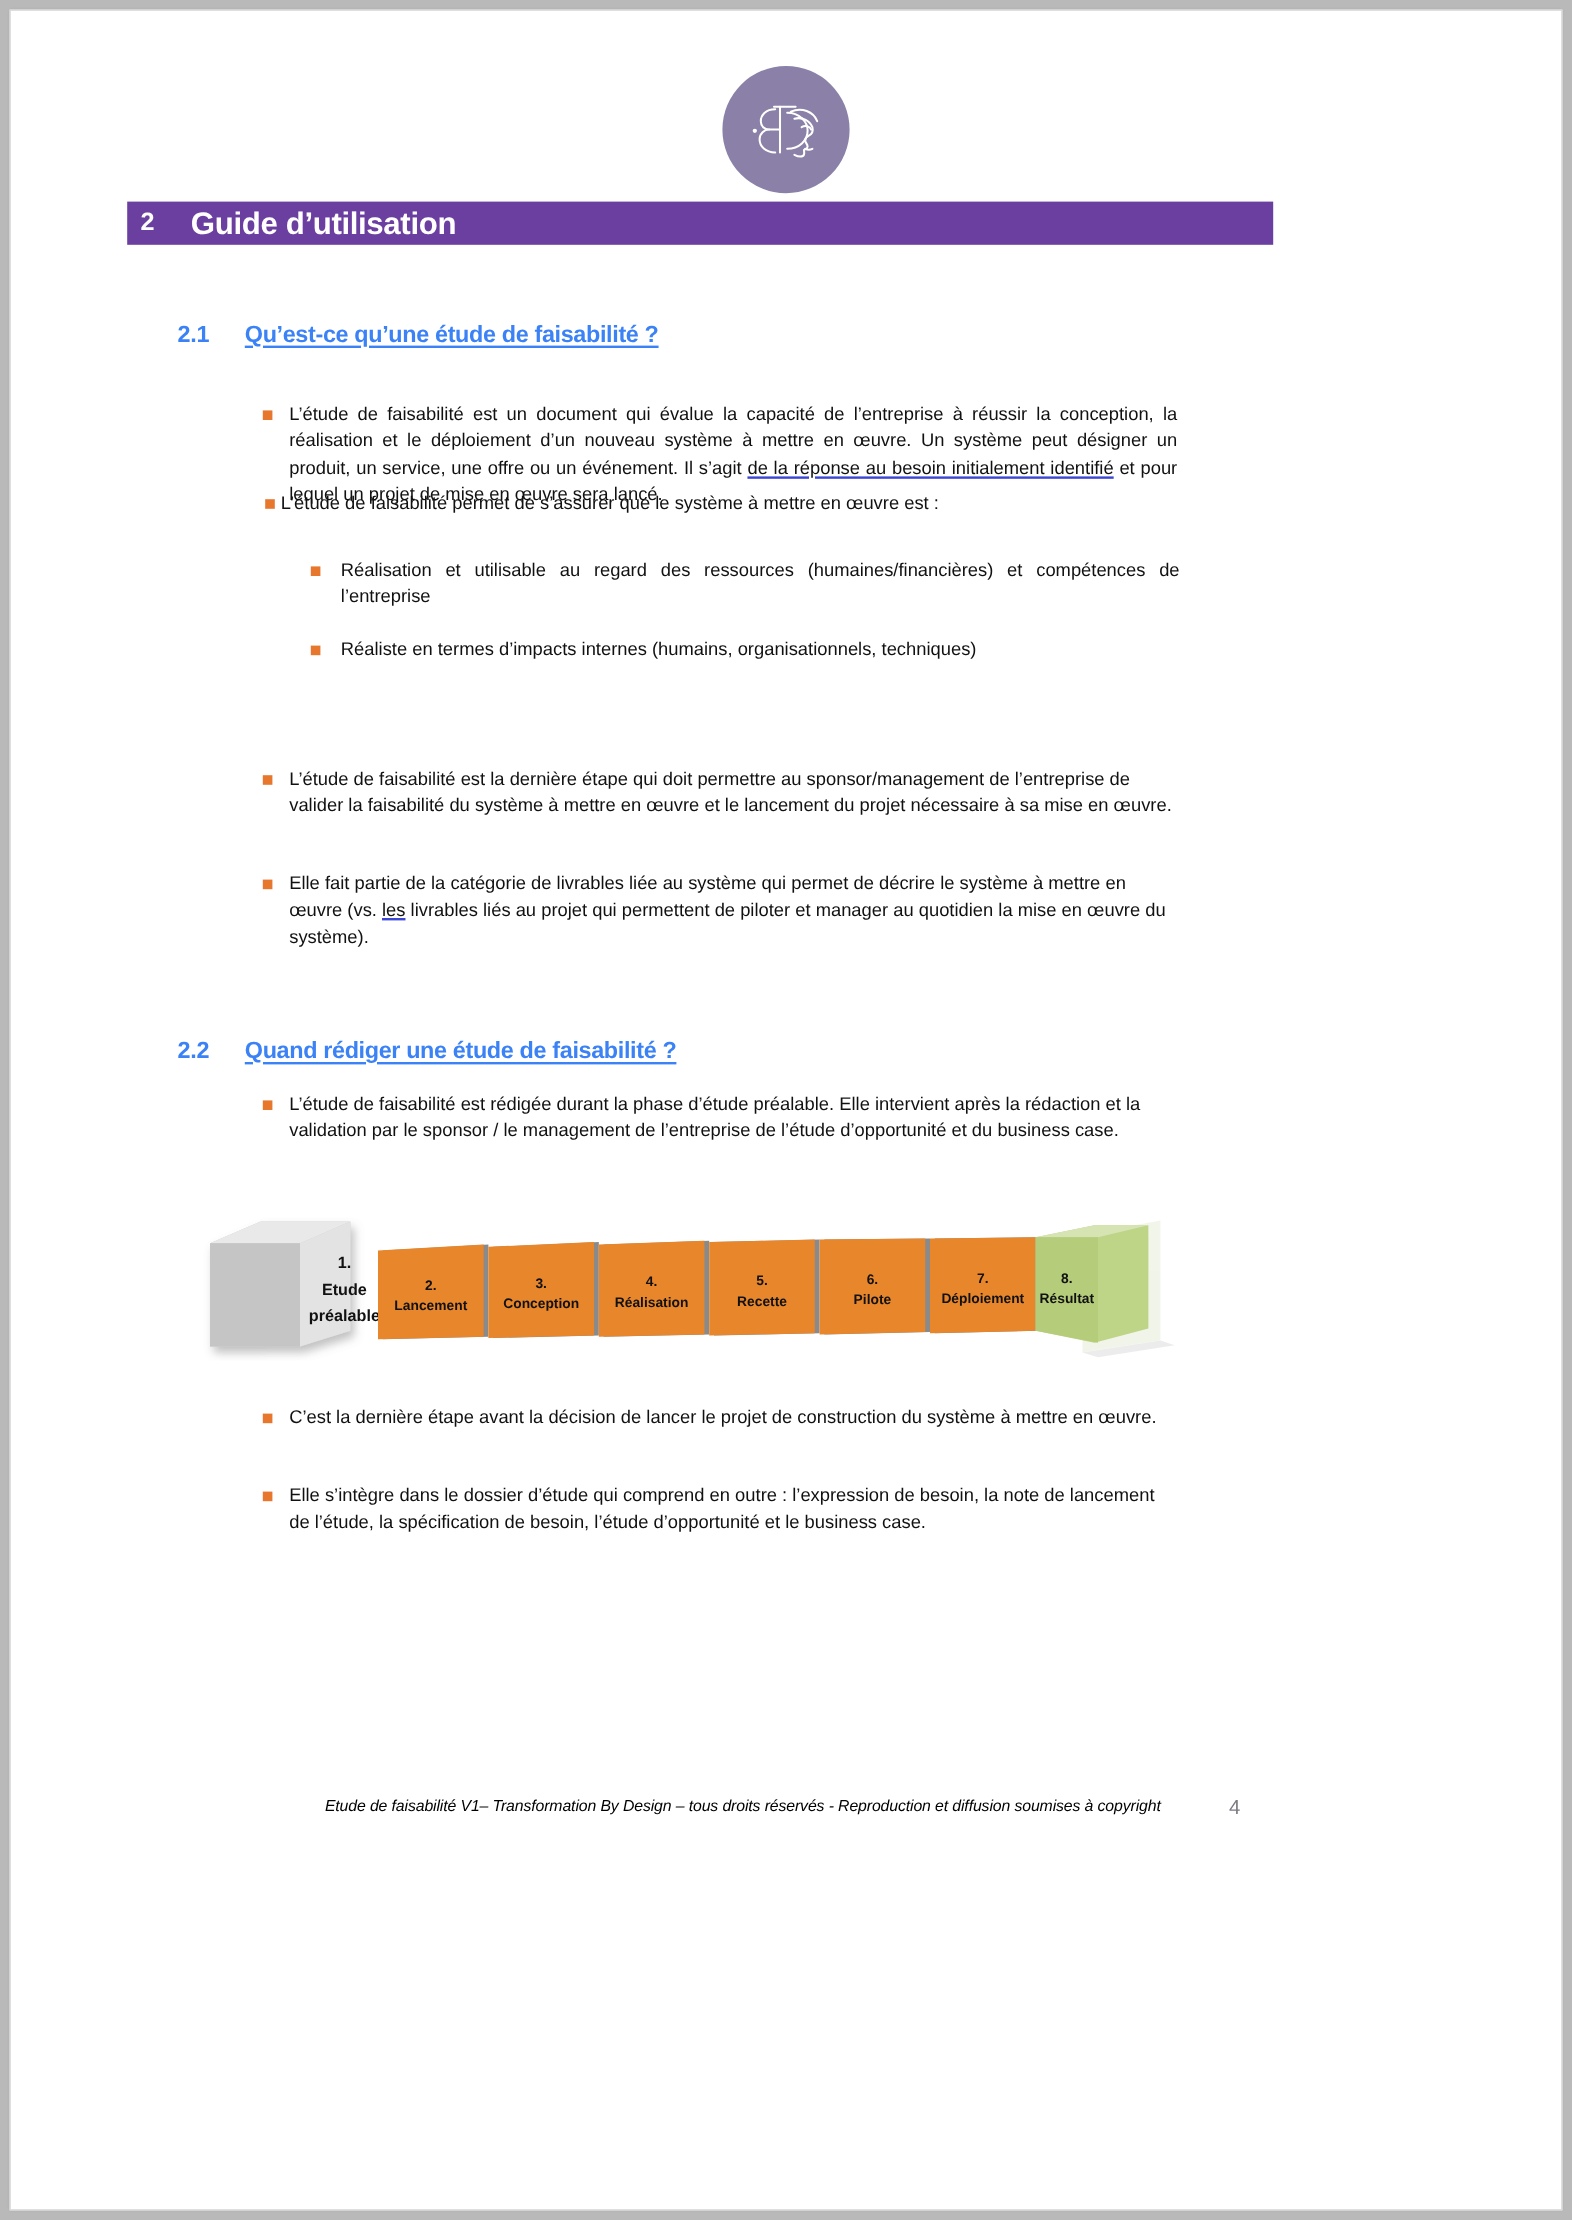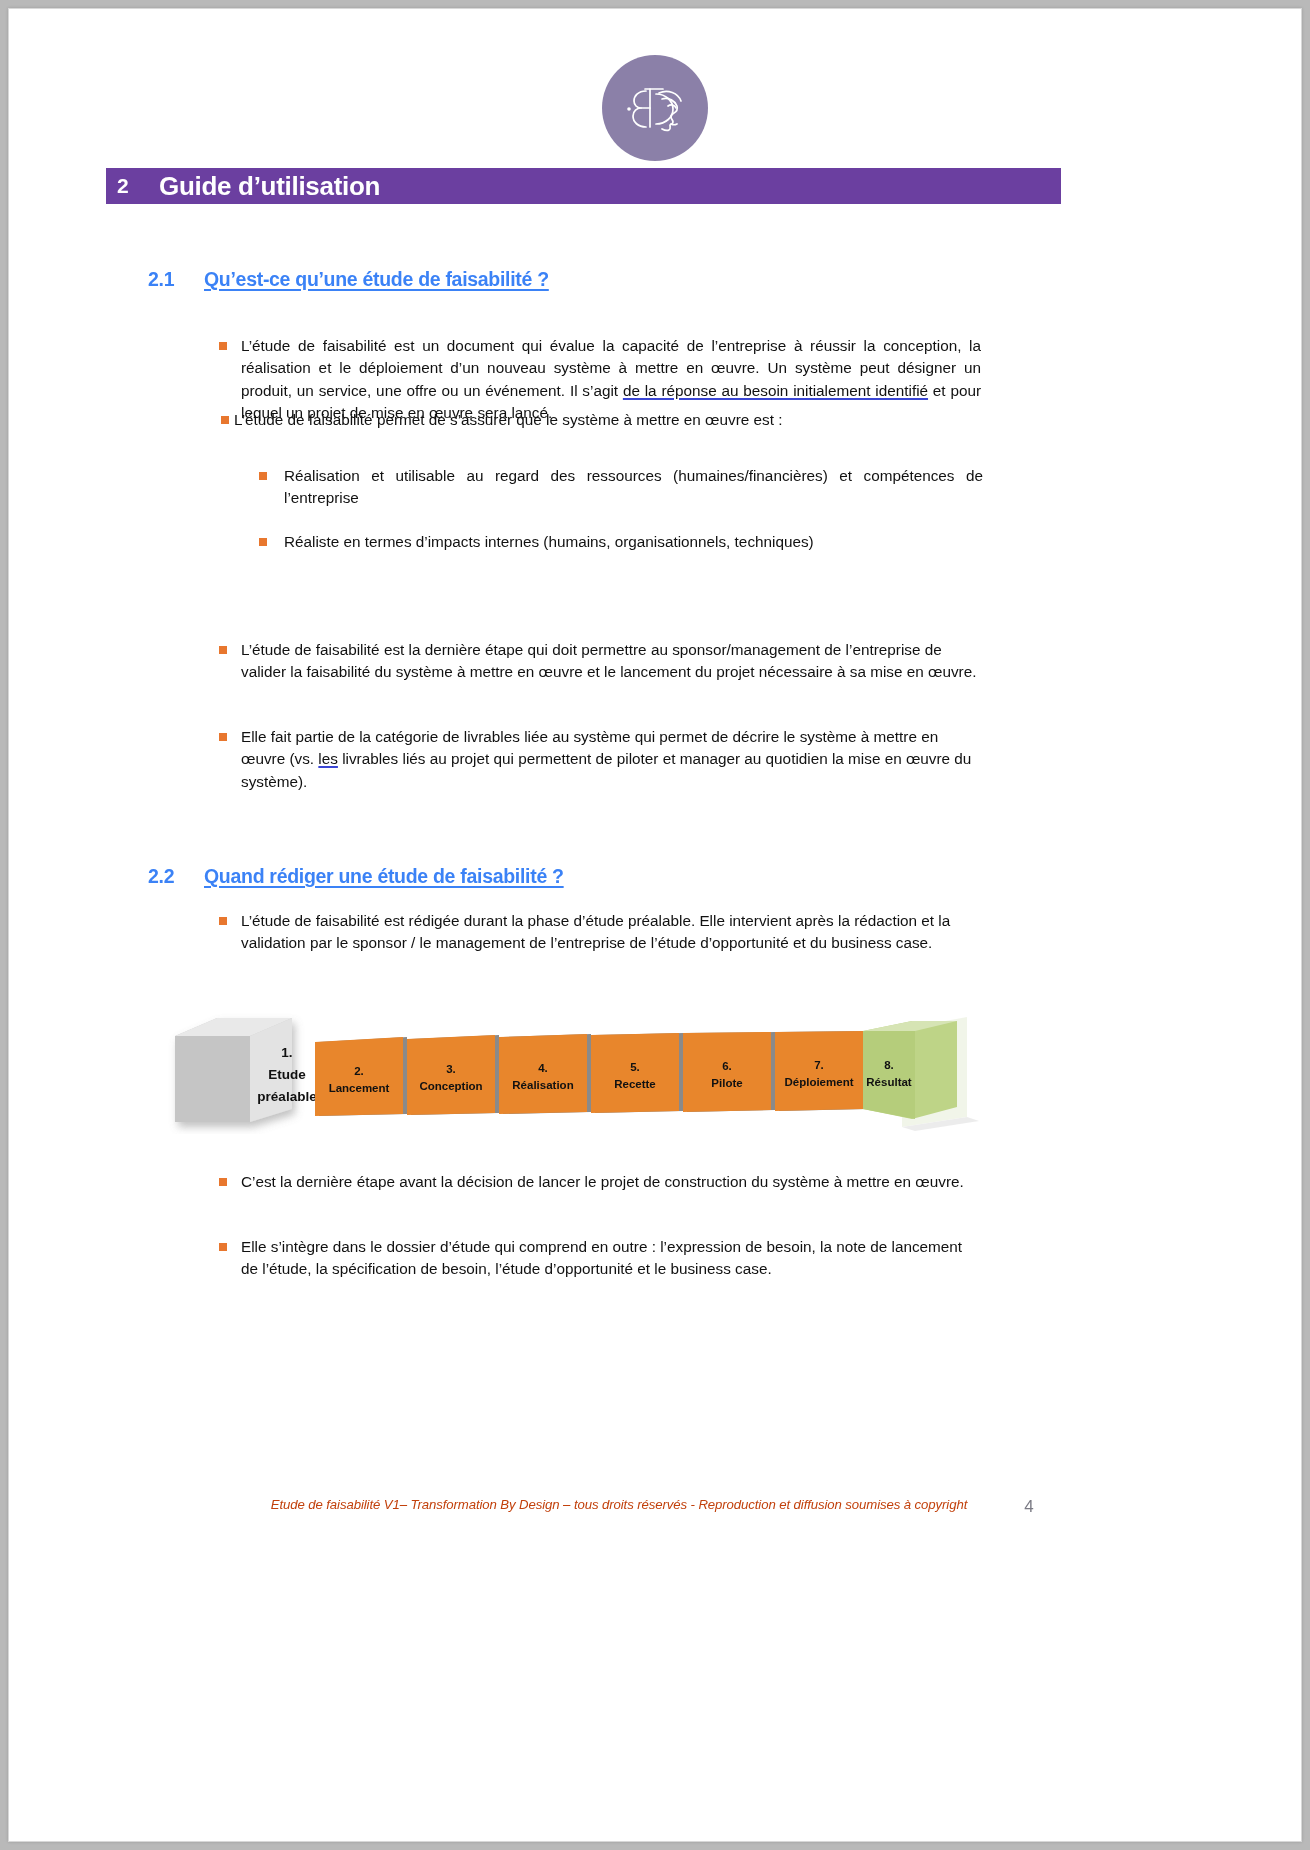--- a/index.html
+++ b/index.html
@@ -98,21 +98,21 @@
 
   
   .footer {
     position:absolute; left:0; top:1488px; width:100%;
   }
   .footer-text {
     position:absolute; left:150px; width:920px;
     text-align:center;
     font-style:italic;
     font-size:13.2px;
-    color:#c2410c;
+    color:#000000;
     letter-spacing:-.1px;
   }
   .footer-page {
     position:absolute; left:1000px; width:40px;
     text-align:center;
     font-size:17px;
     color:#7b7b85;
   }
 </style>
 </head>

